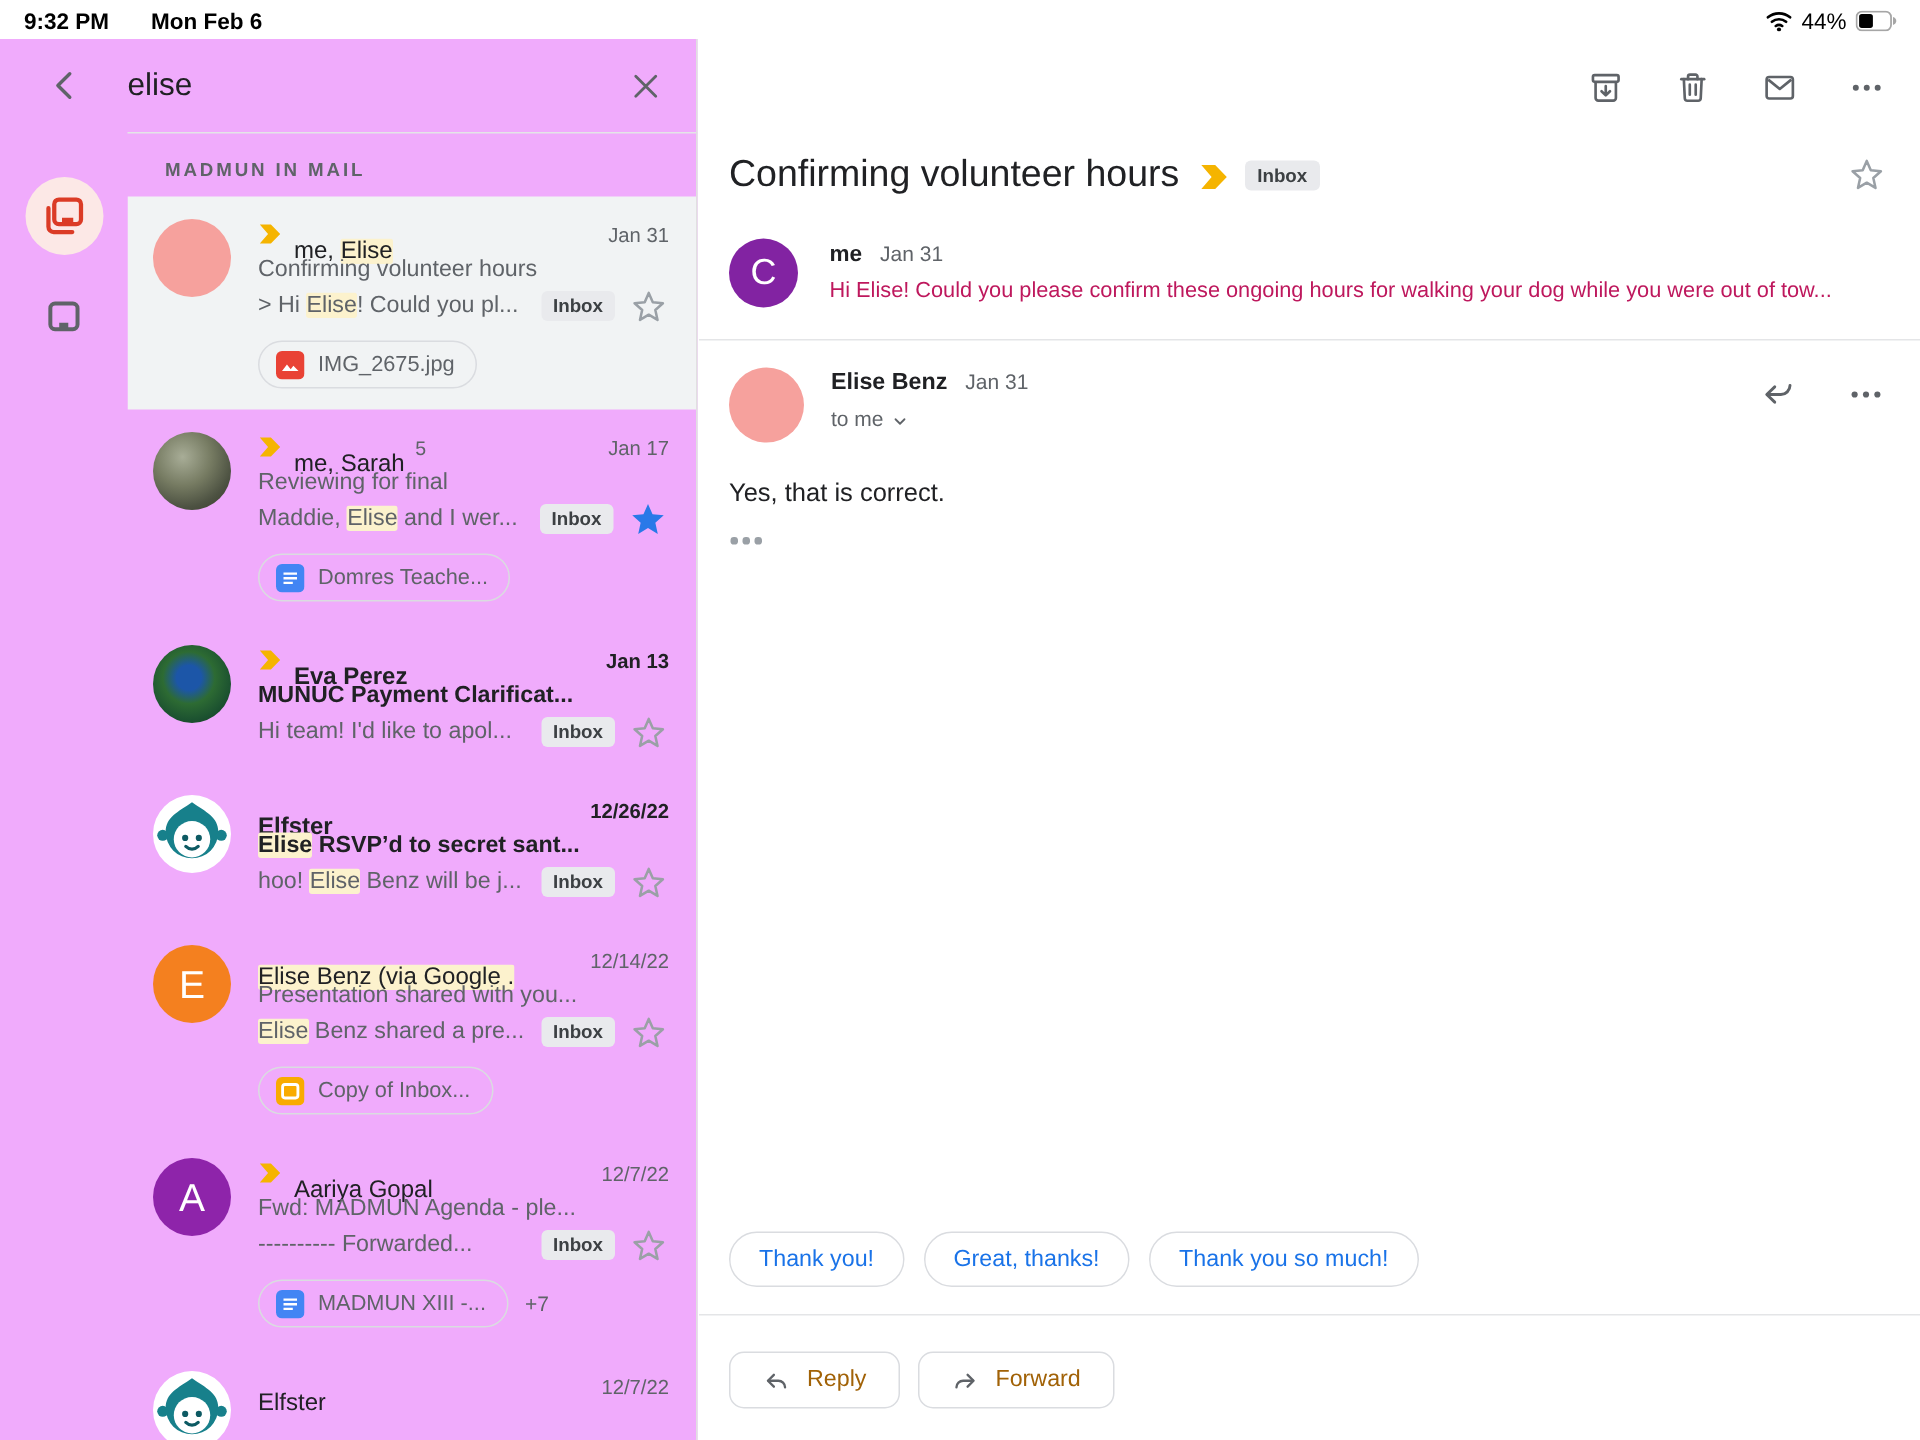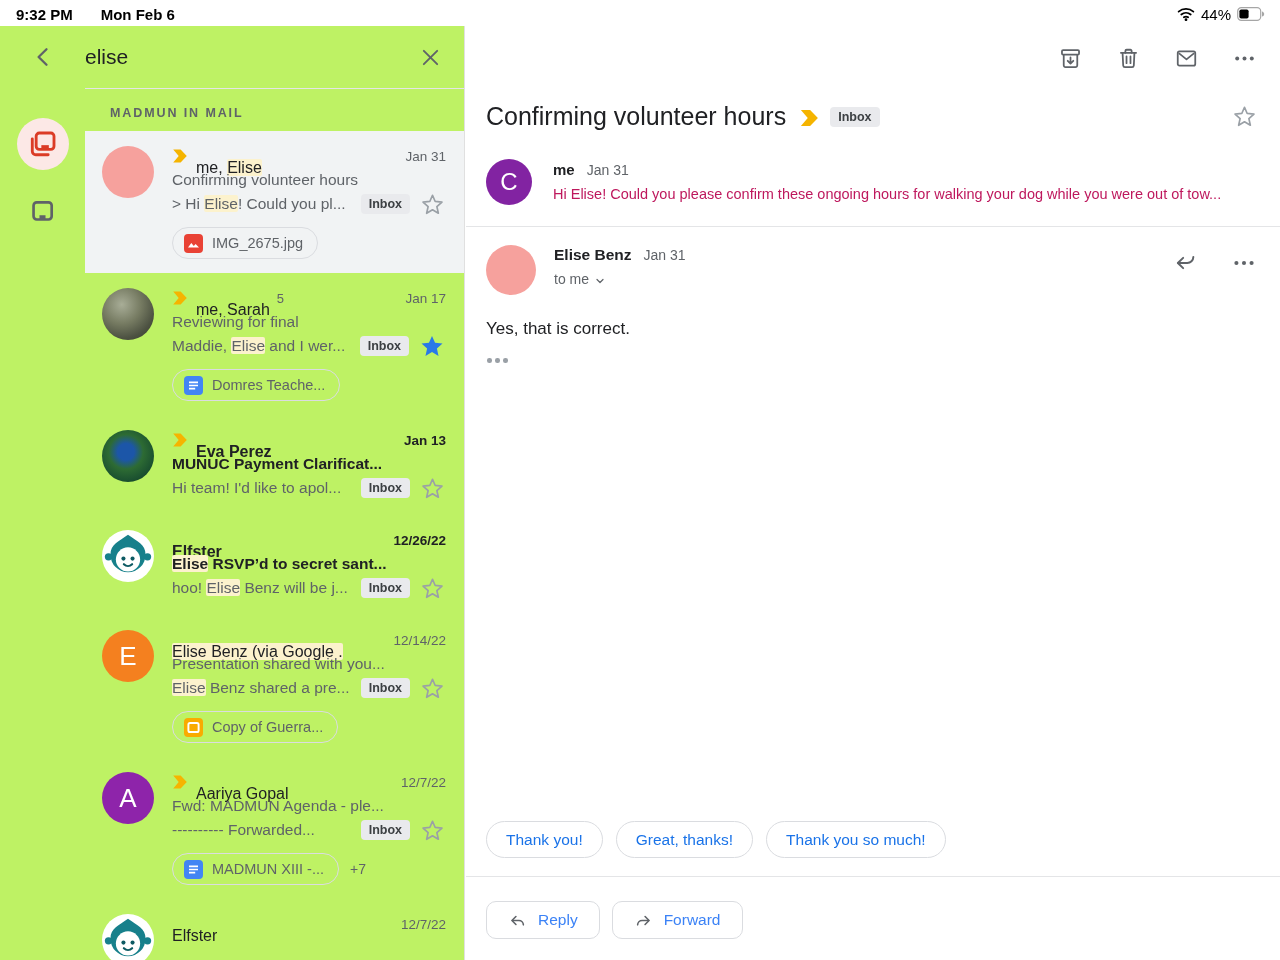--- a/index.html
+++ b/index.html
@@ -8,21 +8,21 @@
 
   
   .status-bar { position:absolute; top:0; left:0; width:1280px; height:26px;
     display:flex; justify-content:space-between; align-items:center; padding:2px 15px 0 16px;
     font-size:15px; font-weight:700; color:#000; }
   .sb-left { display:flex; gap:28px; }
   .sb-right { display:flex; align-items:center; gap:6px; font-weight:500; }
 
   
   .left-pane { position:absolute; top:26px; left:0; width:465px; bottom:0;
-    border-right:1px solid #e0e0e0; background:#bef264; overflow:hidden; }
+    border-right:1px solid #e0e0e0; background:#f0abfc; overflow:hidden; }
   .search-row { height:62px; display:flex; align-items:center; }
   .back-btn { width:85px; display:flex; justify-content:center; cursor:pointer; }
   .search-query { flex:1; font-size:21px; color:#202124; }
   .clear-btn { margin-right:21px; cursor:pointer; display:flex; }
 
   .rail { position:absolute; left:0; top:92px; width:85px; display:flex;
     flex-direction:column; align-items:center; gap:27px; }
   .rail-mail { width:52px; height:52px; border-radius:50%; background:#fce8e6;
     display:flex; align-items:center; justify-content:center; cursor:pointer; }
   .rail-meet { display:flex; cursor:pointer; }
@@ -92,21 +92,21 @@
   .quote-toggle { display:flex; gap:3.5px; margin:19px 0 0 21px; cursor:pointer; }
   .quote-toggle i { width:4.5px; height:4.5px; border-radius:50%; background:#9aa0a6; }
 
   .bottom-area { position:absolute; left:0; right:0; bottom:0; background:#fff; }
   .replies { display:flex; gap:13px; padding:0 0 18px 20px; }
   .sr-chip { height:37px; border:1px solid #dadce0; border-radius:19px; display:flex;
     align-items:center; padding:0 19px; color:#1a73e8; font-size:15.5px; cursor:pointer; background:#fff; }
   .bottom-divider { border-top:1px solid #e4e5e7; }
   .actions { display:flex; gap:12px; padding:24px 0 21px 20px; }
   .action-btn { height:38px; border:1px solid #dadce0; border-radius:10px; display:flex;
-    align-items:center; gap:11px; padding:0 21px; font-size:15.5px; color:#3b82f6;
+    align-items:center; gap:11px; padding:0 21px; font-size:15.5px; color:#a16207;
     background:#fff; cursor:pointer; }
 </style>
 </head>
 <body>
 
 <div class="status-bar">
   <div class="sb-left">
     <span>9:32 PM</span>
     <span>Mon Feb 6</span>
   </div>
@@ -306,21 +306,21 @@
                   <path d="M12 3.8l2.4 5.5 6 .6-4.5 4 1.3 5.9-5.2-3.1-5.2 3.1 1.3-5.9-4.5-4 6-.6z" fill="none" stroke="#9aa0a6" stroke-width="1.5" stroke-linejoin="round"></path>
                 </svg>
               </span>
             </div>
             <div class="att-row">
               <span class="att-chip">
                 <svg width="19" height="19" viewBox="0 0 19 19">
                   <rect width="19" height="19" rx="4" fill="#f9ab00"></rect>
                   <rect x="4.4" y="5" width="10.2" height="9" rx="1.6" fill="none" stroke="#fff" stroke-width="1.9"></rect>
                 </svg>
-                <span>Copy of Guerra...</span>
+                <span>Copy of Inbox...</span>
               </span>
             </div>
           </div>
         </div>
         <div class="row">
           <div class="avatar " style="background:#8e24aa">A</div>
           <div class="row-content">
             <div class="line1">
               <span class="marker">
                 <svg width="17" height="16" viewBox="0 0 17 16">

